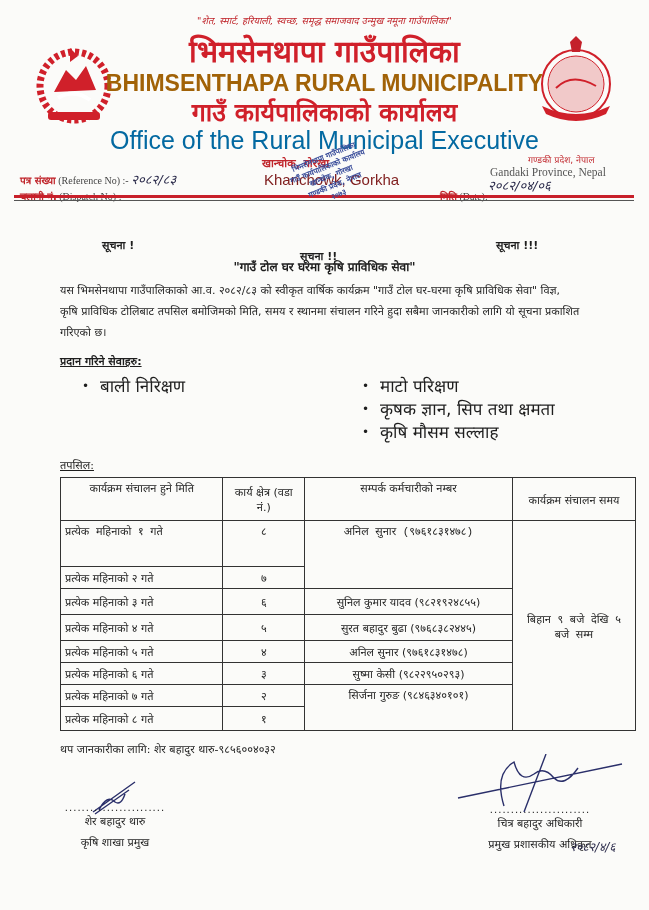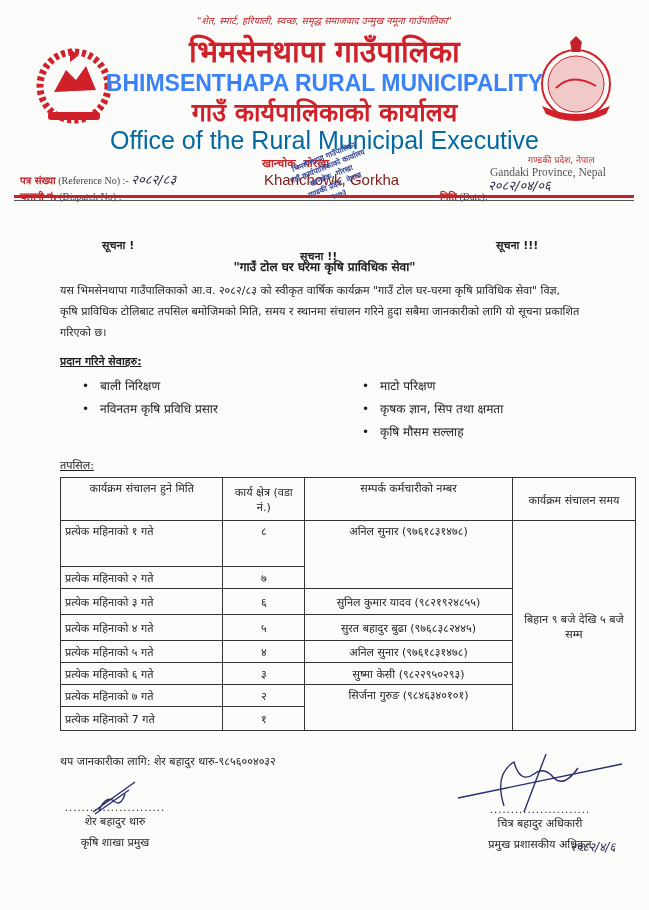--- a/index.html
+++ b/index.html
@@ -3,47 +3,47 @@
 <meta charset="utf-8">
 <style>
   html, body { margin:0; padding:0; }
   body {
     width:649px; height:910px; background:#fbfbf9; position:relative; overflow:hidden;
     font-family:"DejaVu Sans", sans-serif; color:#1e1e1e;
   }
   .abs { position:absolute; }
   .slogan { top:14px; left:0; width:649px; text-align:center; font-size:9.5px; color:#c0262c; font-style:italic; }
   .title-np { top:30px; left:0; width:649px; text-align:center; font-size:30px; font-weight:bold; color:#d0202a; letter-spacing:0px; }
-  .title-en { top:70px; left:0; width:649px; text-align:center; font-family:"Liberation Sans", sans-serif; font-size:23px; font-weight:bold; color:#3b82f6; }
+  .title-en { top:70px; left:0; width:649px; text-align:center; font-family:"Liberation Sans", sans-serif; font-size:23px; font-weight:bold; color:#a16207; }
   .office-np { top:94px; left:0; width:649px; text-align:center; font-size:25px; color:#d0202a; font-weight:bold;}
   .office-en { top:126px; left:0; width:649px; text-align:center; font-family:"Liberation Sans", sans-serif; font-size:25px; color:#0369a1; }
   .logo { width:88px; height:88px; }
   .logo-left { top:40px; left:30px; }
   .logo-right { top:36px; left:532px; }
   .meta { font-family:"Liberation Serif", serif; font-size:10px; color:#444; }
   .meta .np { color:#c0262c; font-weight:bold; font-family:"DejaVu Sans", sans-serif; font-size:10px; }
   .hand { font-family:"DejaVu Sans", sans-serif; font-size:13px; color:#2a2a4a; font-style:italic; }
   .rule1 { top:195px; left:14px; width:620px; height:3px; background:#c8202a; }
   .rule2 { top:200px; left:14px; width:620px; height:1px; background:#555; }
   .stamp { top:150px; left:292px; width:90px; height:80px; }
   .notice { font-size:11px; font-weight:bold; }
   .subject { top:258px; left:0; width:649px; text-align:center; font-size:12px; font-weight:bold; }
   .para { top:280px; left:60px; width:520px; font-size:11px; line-height:21px; }
   .heading-u { font-size:11px; font-weight:bold; text-decoration:underline; }
   ul.svc-list { list-style:none; margin:0; padding:0; }
-  ul.svc-list li { position:relative; padding-left:24px; height:23px; line-height:20px; font-size:12px;}
+  ul.svc-list li { position:relative; padding-left:24px; height:23px; line-height:20px; font-size:17px;}
   ul.svc-list li::before { content:"•"; position:absolute; left:6px; top:0; font-size:12px; }
   table.sched { border-collapse:collapse; position:absolute; top:477px; left:60px; width:576px; font-size:11px; }
   table.sched td, table.sched th { border:1px solid #333; font-weight:normal; padding:2px 4px; }
   table.sched th { text-align:center; height:38px; }
   .c1 { width:152px; text-align:left; }
   .c2 { width:72px; text-align:center; }
   .c3 { width:197px; text-align:center; }
   .c4 { width:113px; text-align:center; }
-  .footer-note { top:741px; left:60px; font-size:11px;margin-top:12px; }
+  .footer-note { top:741px; left:60px; font-size:11px; }
   .sig-left { top:780px; left:55px; width:120px; text-align:center; font-size:11px; }
   .sig-right { top:780px; left:460px; width:160px; text-align:center; font-size:11px; }
   .dots { letter-spacing:1px; font-size:10px; }
 </style>
 </head>
 <body>
 
 <div class="abs slogan">"शेत, स्मार्ट, हरियाली, स्वच्छ, समृद्ध समाजवाद उन्मुख नमूना गाउँपालिका"</div>
 
 <svg class="abs logo logo-left" viewBox="0 0 88 88">
@@ -102,39 +102,38 @@
 <div class="abs notice" style="top:237px;left:102px;">सूचना !</div>
 <div class="abs notice" style="top:237px;left:300px;margin-top:11px;">सूचना !!</div>
 <div class="abs notice" style="top:237px;left:496px;">सूचना !!!</div>
 
 <div class="abs subject">"गाउँ टोल घर घरमा कृषि प्राविधिक सेवा"</div>
 <div class="abs para">यस भिमसेनथापा गाउँपालिकाको आ.व. २०८२/८३ को स्वीकृत वार्षिक कार्यक्रम "गाउँ टोल घर-घरमा कृषि प्राविधिक सेवा" विज्ञ, कृषि प्राविधिक टोलिबाट तपसिल बमोजिमको मिति, समय र स्थानमा संचालन गरिने हुदा सबैमा जानकारीको लागि यो सूचना प्रकाशित गरिएको छ।</div>
 
 <div class="abs heading-u" style="top:353px;left:60px;">प्रदान गरिने सेवाहरु:</div>
 <ul class="abs svc-list" style="top:376px;left:76px;">
   <li>बाली निरिक्षण</li>
-  <li>नविनतम कृषि प्रविधि प्रसार</li>
 </ul>
 <ul class="abs svc-list" style="top:376px;left:356px;">
   <li>माटो परिक्षण</li>
   <li>कृषक ज्ञान, सिप तथा क्षमता</li>
   <li>कृषि मौसम सल्लाह</li>
 </ul>
 
 <div class="abs heading-u" style="top:457px;left:60px;font-weight:normal;">तपसिल:</div>
 
 <table class="sched">
   <tbody>
       <tr>
     <th class="c1" style="vertical-align:top;text-align:center;">कार्यक्रम संचालन हुने मिति</th>
     <th class="c2">कार्य क्षेत्र (वडा नं.)</th>
     <th class="c3" style="vertical-align:top;">सम्पर्क कर्मचारीको नम्बर</th>
     <th class="c4">कार्यक्रम संचालन समय</th>
   </tr>
-  <tr style="height:46px;">
+  <tr style="height:46px;font-family:Liberation Mono, monospace;">
     <td class="c1" style="vertical-align:top;">प्रत्येक महिनाको १ गते</td>
     <td class="c2" style="vertical-align:top;">८</td>
     <td class="c3" rowspan="2" style="vertical-align:top;">अनिल सुनार (९७६१८३१४७८)</td>
     <td class="c4" rowspan="8">बिहान ९ बजे देखि ५ बजे सम्म</td>
   </tr>
   <tr style="height:22px;">
     <td class="c1">प्रत्येक महिनाको २ गते</td>
     <td class="c2">७</td>
   </tr>
   <tr style="height:26px;margin-left:40px;">
@@ -156,21 +155,21 @@
     <td class="c1">प्रत्येक महिनाको ६ गते</td>
     <td class="c2">३</td>
     <td class="c3">सुष्मा केसी (९८२२९५०२९३)</td>
   </tr>
   <tr style="height:22px;">
     <td class="c1">प्रत्येक महिनाको ७ गते</td>
     <td class="c2">२</td>
     <td class="c3" rowspan="2" style="vertical-align:top;">सिर्जना गुरुङ (९८४६३४०१०१)</td>
   </tr>
   <tr style="height:24px;">
-    <td class="c1">प्रत्येक महिनाको 7 गते</td>
+    <td class="c1">प्रत्येक महिनाको ८ गते</td>
     <td class="c2">१</td>
   </tr>
 </tbody>
   </table>
 
 <div class="abs footer-note">थप जानकारीका लागि: शेर बहादुर थारु-९८५६००४०३२</div>
 
 <div class="abs sig-left">
   <svg width="60" height="36" viewBox="0 0 60 36" style="display:block;margin:0 auto -14px auto;">
     <path d="M8 32 L50 2 M14 30 Q22 14 30 22 Q36 26 40 14 M10 34 L44 10" stroke="#2a2f6a" stroke-width="1.4" fill="none"></path>

